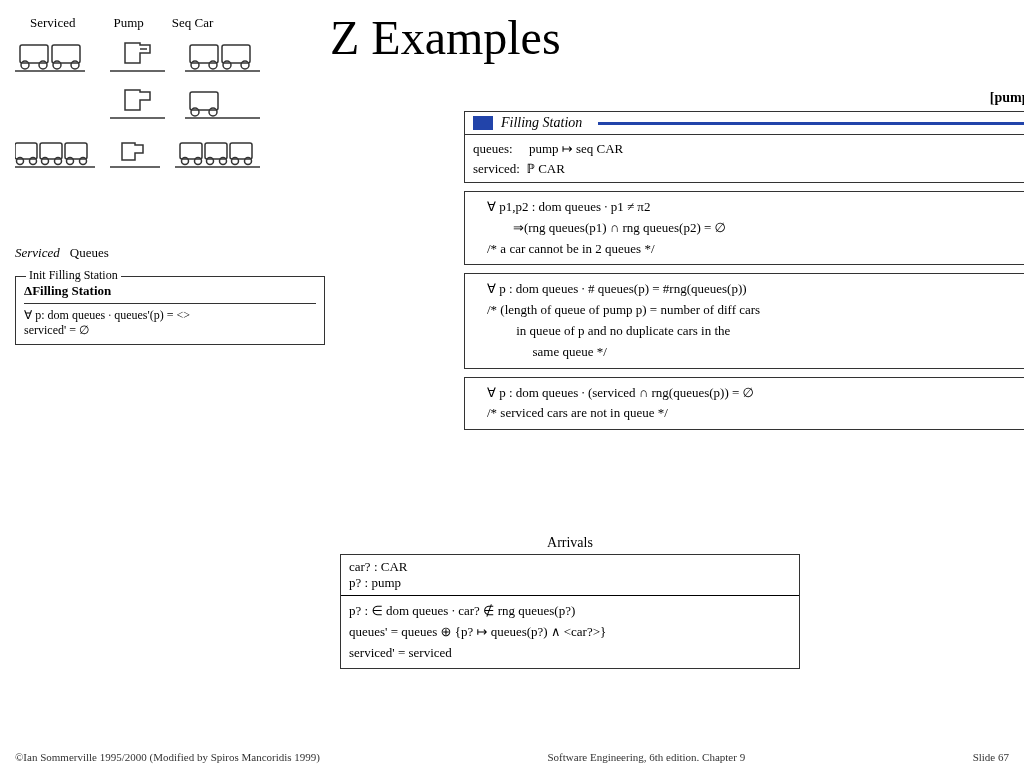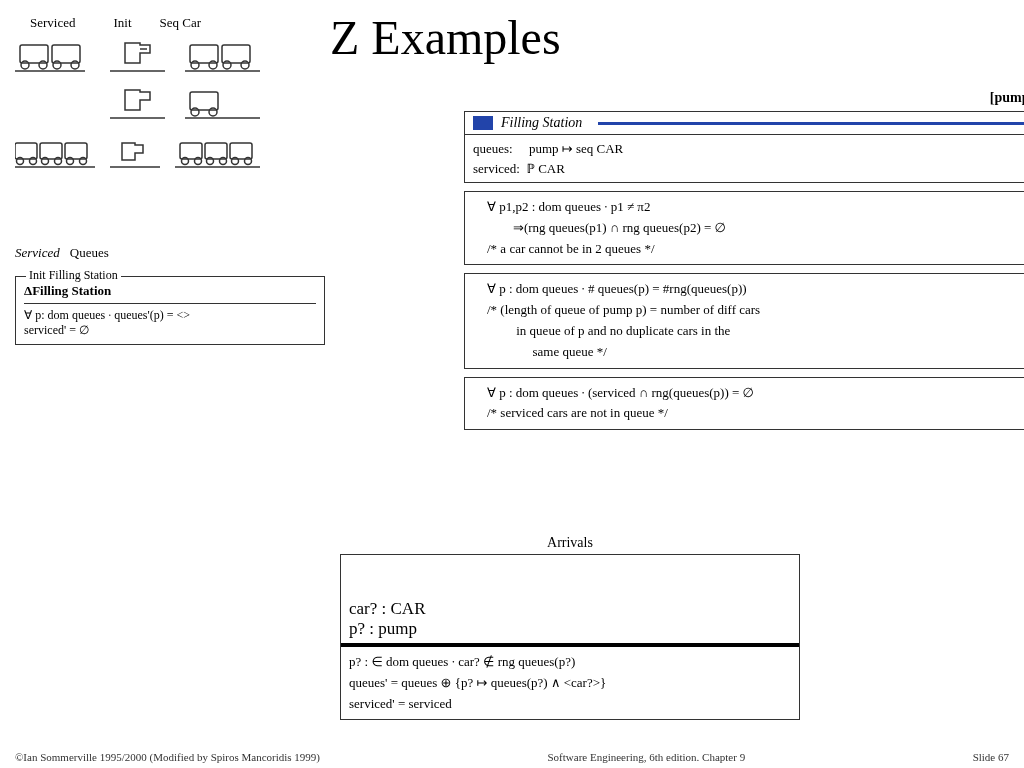--- a/index.html
+++ b/index.html
@@ -141,40 +141,39 @@
       text-align: center;
       margin-bottom: 3px;
     }
 
     .arrivals-box {
       border: 1.5px solid #333;
     }
 
     .arrivals-header {
       padding: 4px 8px;
-      border-bottom: 4px solid #000000;
-      font-size: 17px;
-      margin-top: 40px;
+      border-bottom: 1px solid #000000;
+      font-size: 13px;
     }
 
     .arrivals-pred {
       padding: 5px 8px;
       font-size: 13px;
       line-height: 1.6;
     }
   </style>
 </head>
 <body>
 <div class="page">
 
   <div class="title">Z Examples</div>
 
   <div style="position:absolute; top:15px; left:30px; display:flex; gap:28px; font-size:13px;">
     <span>Serviced</span>
-    <span style="margin-left:10px;">Init</span>
+    <span style="margin-left:10px;">Pump</span>
     <span>Seq Car</span>
   </div>
 
   <svg style="position:absolute; top:35px; left:15px;" width="310" height="200">
 
     <rect x="5" y="10" width="28" height="18" rx="2" fill="none" stroke="#333" stroke-width="1.5"></rect>
     <circle cx="10" cy="30" r="4" fill="none" stroke="#333" stroke-width="1.5"></circle>
     <circle cx="28" cy="30" r="4" fill="none" stroke="#333" stroke-width="1.5"></circle>
     <rect x="37" y="10" width="28" height="18" rx="2" fill="none" stroke="#333" stroke-width="1.5"></rect>
     <circle cx="42" cy="30" r="4" fill="none" stroke="#333" stroke-width="1.5"></circle>

